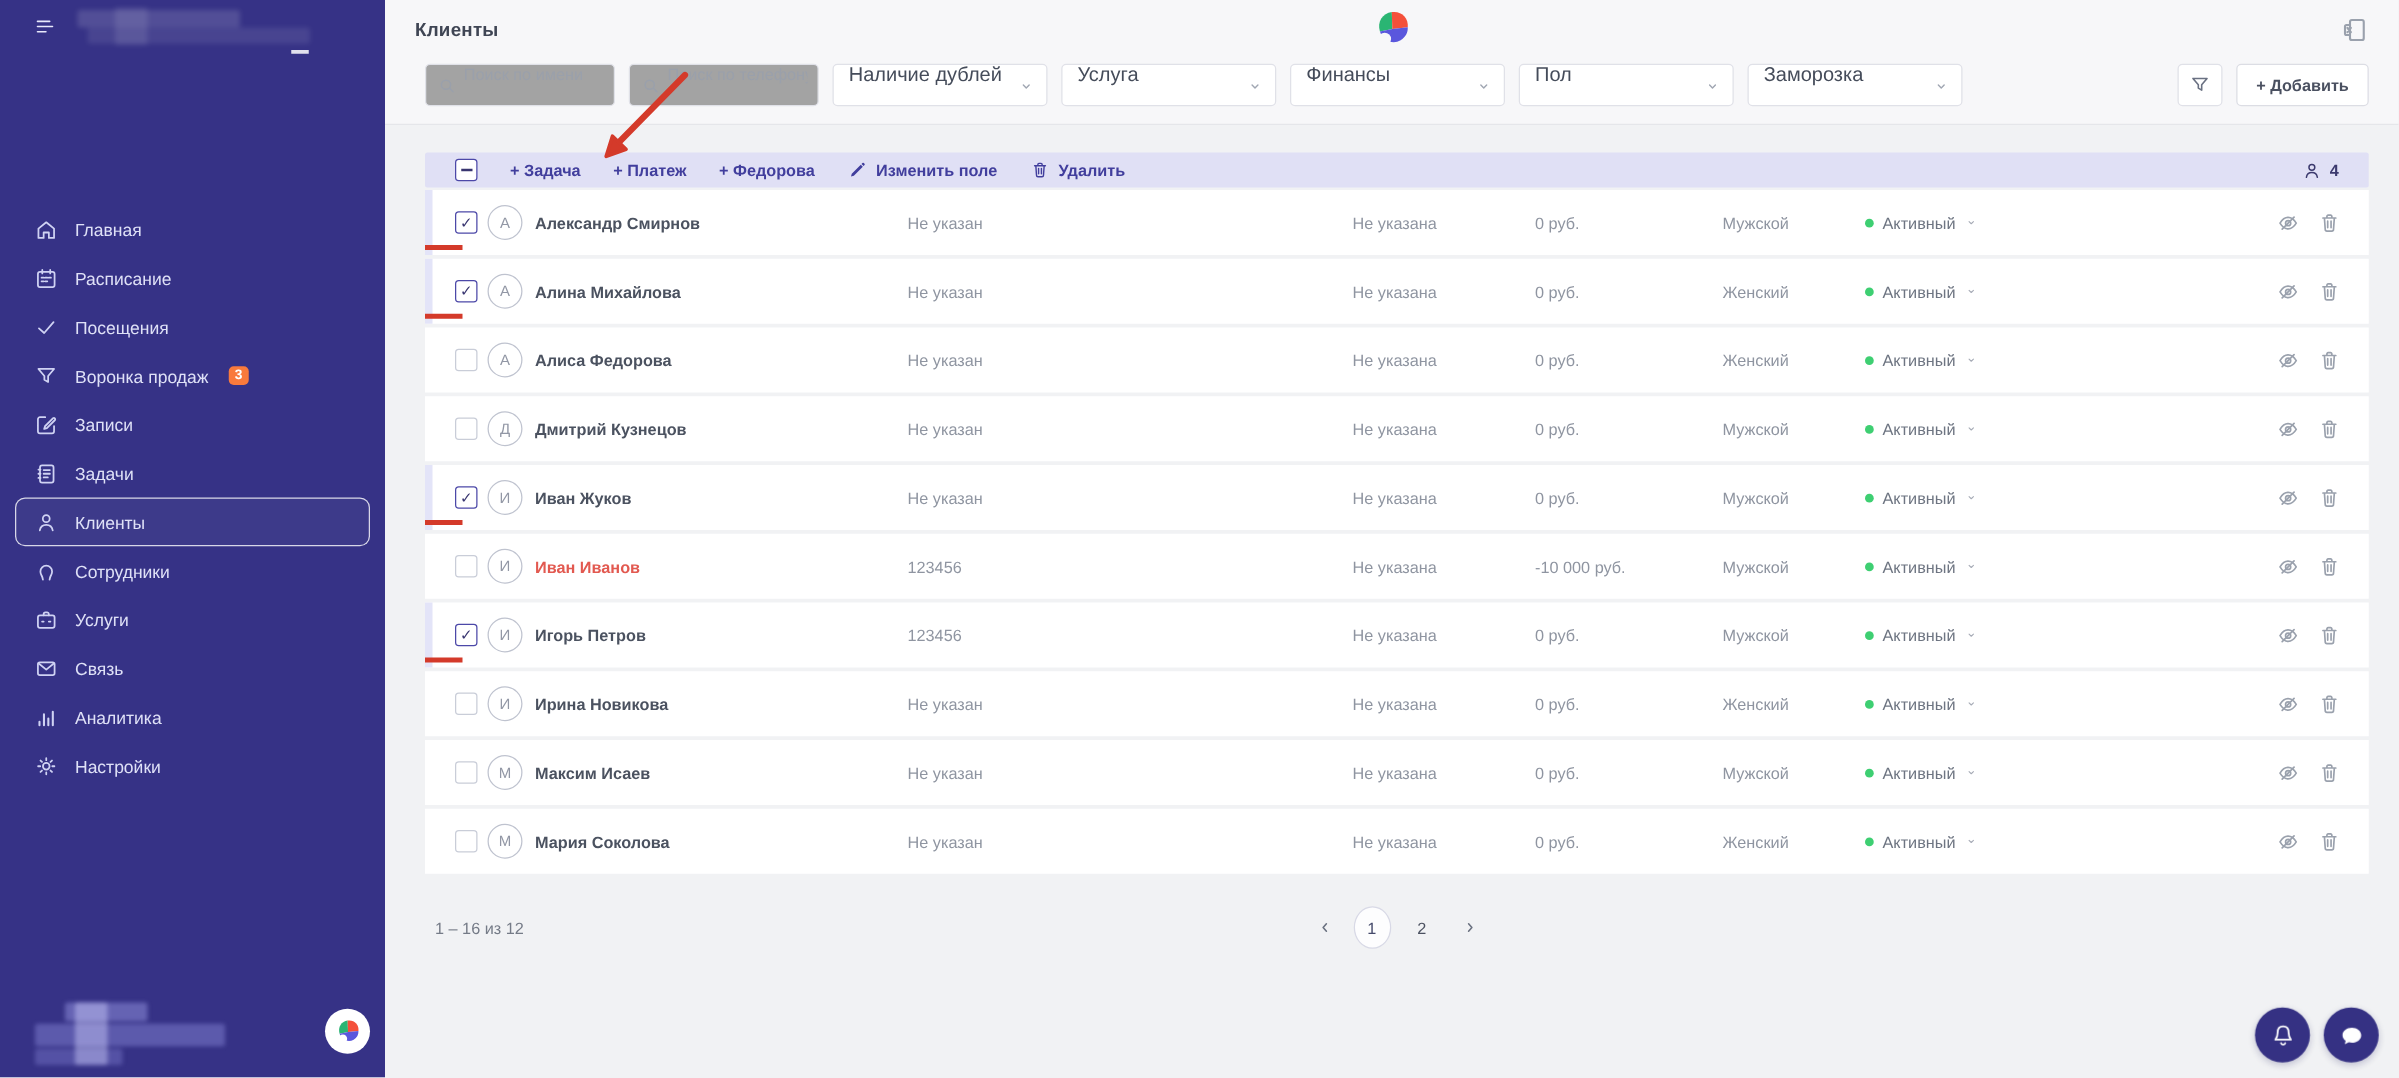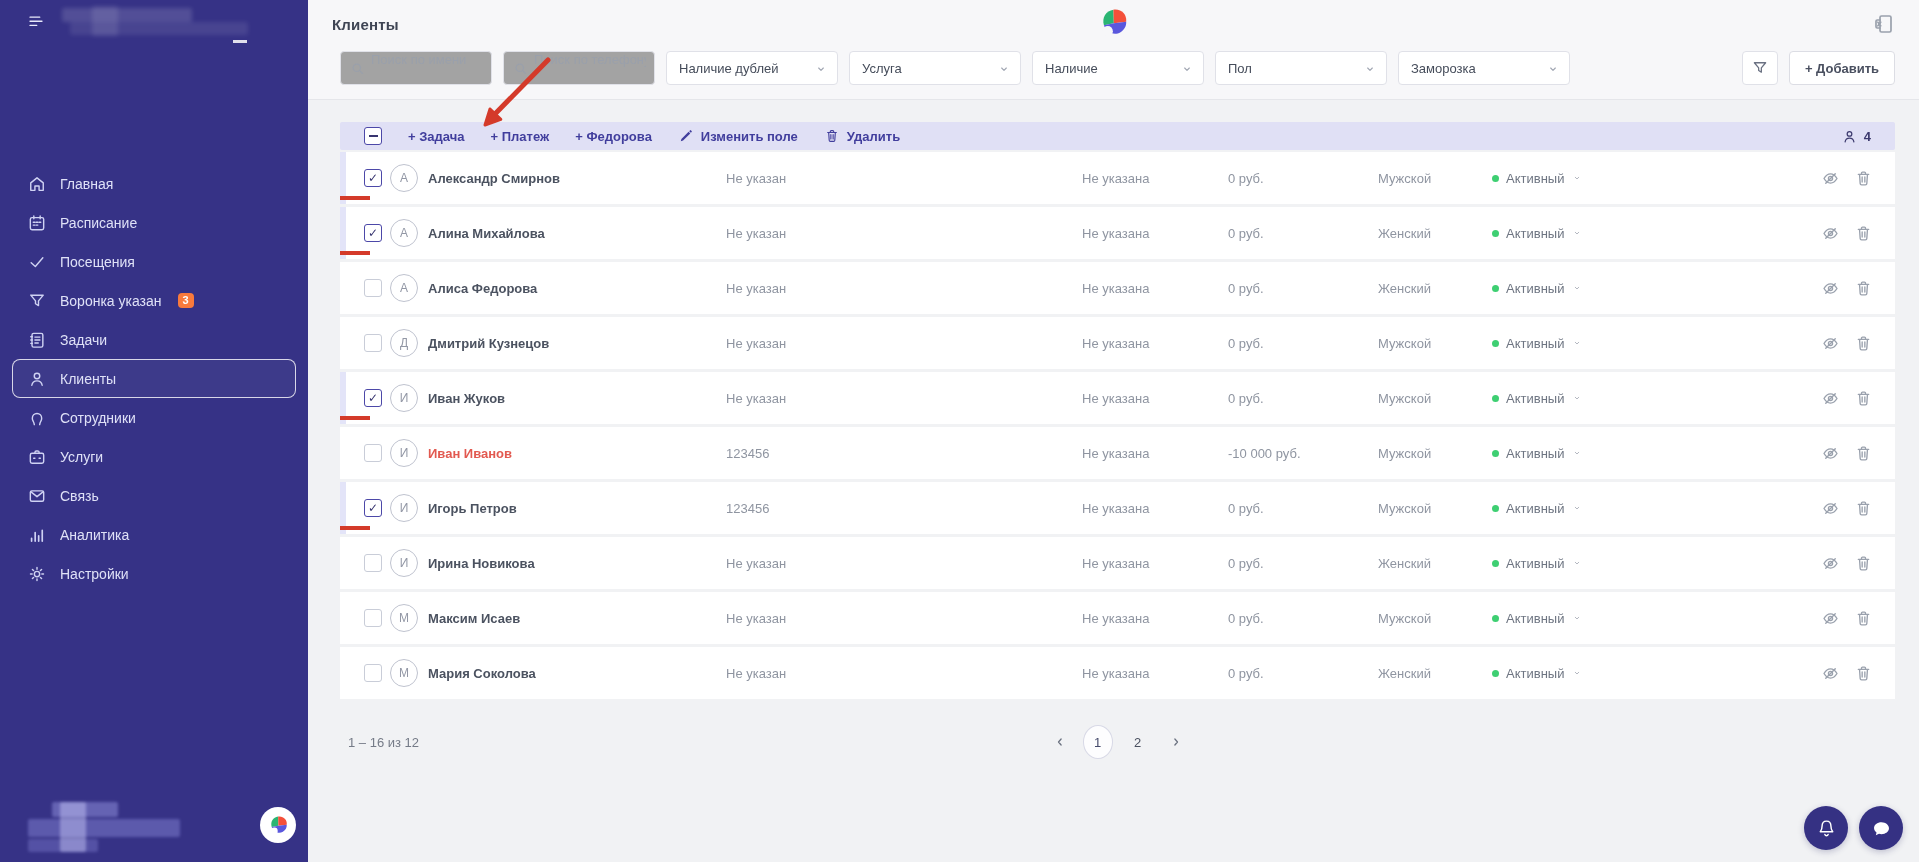--- a/index.html
+++ b/index.html
@@ -52,21 +52,21 @@
 
   .filter-row { display:flex; align-items:center; gap:11px; margin-top:14px; padding-left:8px; }
   .search { position:relative; width:152px; height:34px; background:#a3a3a3; border:1px solid #e0e1e8; border-radius:4px;
     display:flex; align-items:flex-start; padding:0 8px 13px 30px; }
   .search .sicon { position:absolute; left:8px; top:8px; width:17px; height:17px; color:#9aa0ab; }
   .search .sicon svg { width:17px; height:17px; }
   .search input { border:0; outline:none; width:100%; font-size:13px; color:#454c5a; background:transparent;
     font-family:inherit; }
   .search input::placeholder { color:#9aa0ab; }
   .select { position:relative; width:172px; height:34px; background:#fff; border:1px solid #e0e1e8; border-radius:4px;
-    display:flex; align-items:center; padding:0 28px 0 12px; font-size:13px; font-weight:500; color:#454c5a; cursor:pointer; }
+    display:flex; align-items:flex-start; padding:0 28px 0 12px; font-size:16px; font-weight:500; color:#454c5a; cursor:pointer; }
   .select .chev { position:absolute; right:8px; top:9px; width:16px; height:16px; color:#a0a6b2; }
   .select .chev svg { width:16px; height:16px; }
   .f-spacer { flex:1; }
   .filter-btn { width:36px; height:34px; background:#fff; border:1px solid #e0e1e8; border-radius:4px;
     display:flex; align-items:center; justify-content:center; color:#6a7182; cursor:pointer; }
   .filter-btn svg { width:18px; height:18px; }
   .add-btn { width:106px; height:34px; background:#fff; border:1px solid #dcdde4; border-radius:4px;
     font-size:13px; font-weight:bold; color:#4a5060; font-family:inherit; cursor:pointer; }
 
   .content { padding:22px 24px 0 32px; flex:1; }
@@ -179,24 +179,34 @@
           <span class="nav-label">Посещения</span>
 
         </div>
 
         <div class="nav-item">
           <span class="nav-icon">
             <svg viewBox="0 0 24 24" fill="none" stroke="currentColor" stroke-width="1.7" stroke-linecap="round" stroke-linejoin="round">
               <path d="M4.5 5h15l-5.7 6.8v5.7l-3.6-2.2v-3.5z"></path>
             </svg>
           </span>
-          <span class="nav-label">Воронка указан</span>
+          <span class="nav-label">Воронка продаж</span>
           <span class="nav-badge">3</span>
         </div>
 
+        <div class="nav-item">
+          <span class="nav-icon">
+            <svg viewBox="0 0 24 24" fill="none" stroke="currentColor" stroke-width="1.7" stroke-linecap="round" stroke-linejoin="round">
+              <path d="M19.5 13v5a2 2 0 0 1-2 2H6a2 2 0 0 1-2-2V6.5a2 2 0 0 1 2-2h5"></path>
+              <path d="M10.8 13.2 18.6 5.4a1.3 1.3 0 0 1 1.8 1.8L12.6 15l-2.6.8z"></path>
+            </svg>
+          </span>
+          <span class="nav-label">Записи</span>
+
+        </div>
 
         <div class="nav-item">
           <span class="nav-icon">
             <svg viewBox="0 0 24 24" fill="none" stroke="currentColor" stroke-width="1.7" stroke-linecap="round" stroke-linejoin="round">
               <rect x="6" y="4" width="13" height="16.5" rx="2"></rect>
               <path d="M9.5 8.5h6M9.5 12h6M9.5 15.5h4M4.5 8h2M4.5 12h2M4.5 16h2"></path>
             </svg>
           </span>
           <span class="nav-label">Задачи</span>
 
@@ -322,21 +332,21 @@
                 <path d="m8.5 10.5 3.5 3.5 3.5-3.5"></path>
               </svg></span>
         </div>
         <div class="select">
           <span>Услуга</span>
           <span class="chev"><svg viewBox="0 0 24 24" fill="none" stroke="currentColor" stroke-width="1.7" stroke-linecap="round" stroke-linejoin="round">
                 <path d="m8.5 10.5 3.5 3.5 3.5-3.5"></path>
               </svg></span>
         </div>
         <div class="select">
-          <span>Наличие</span>
+          <span>Финансы</span>
           <span class="chev"><svg viewBox="0 0 24 24" fill="none" stroke="currentColor" stroke-width="1.7" stroke-linecap="round" stroke-linejoin="round">
                 <path d="m8.5 10.5 3.5 3.5 3.5-3.5"></path>
               </svg></span>
         </div>
         <div class="select">
           <span>Пол</span>
           <span class="chev"><svg viewBox="0 0 24 24" fill="none" stroke="currentColor" stroke-width="1.7" stroke-linecap="round" stroke-linejoin="round">
                 <path d="m8.5 10.5 3.5 3.5 3.5-3.5"></path>
               </svg></span>
         </div>

